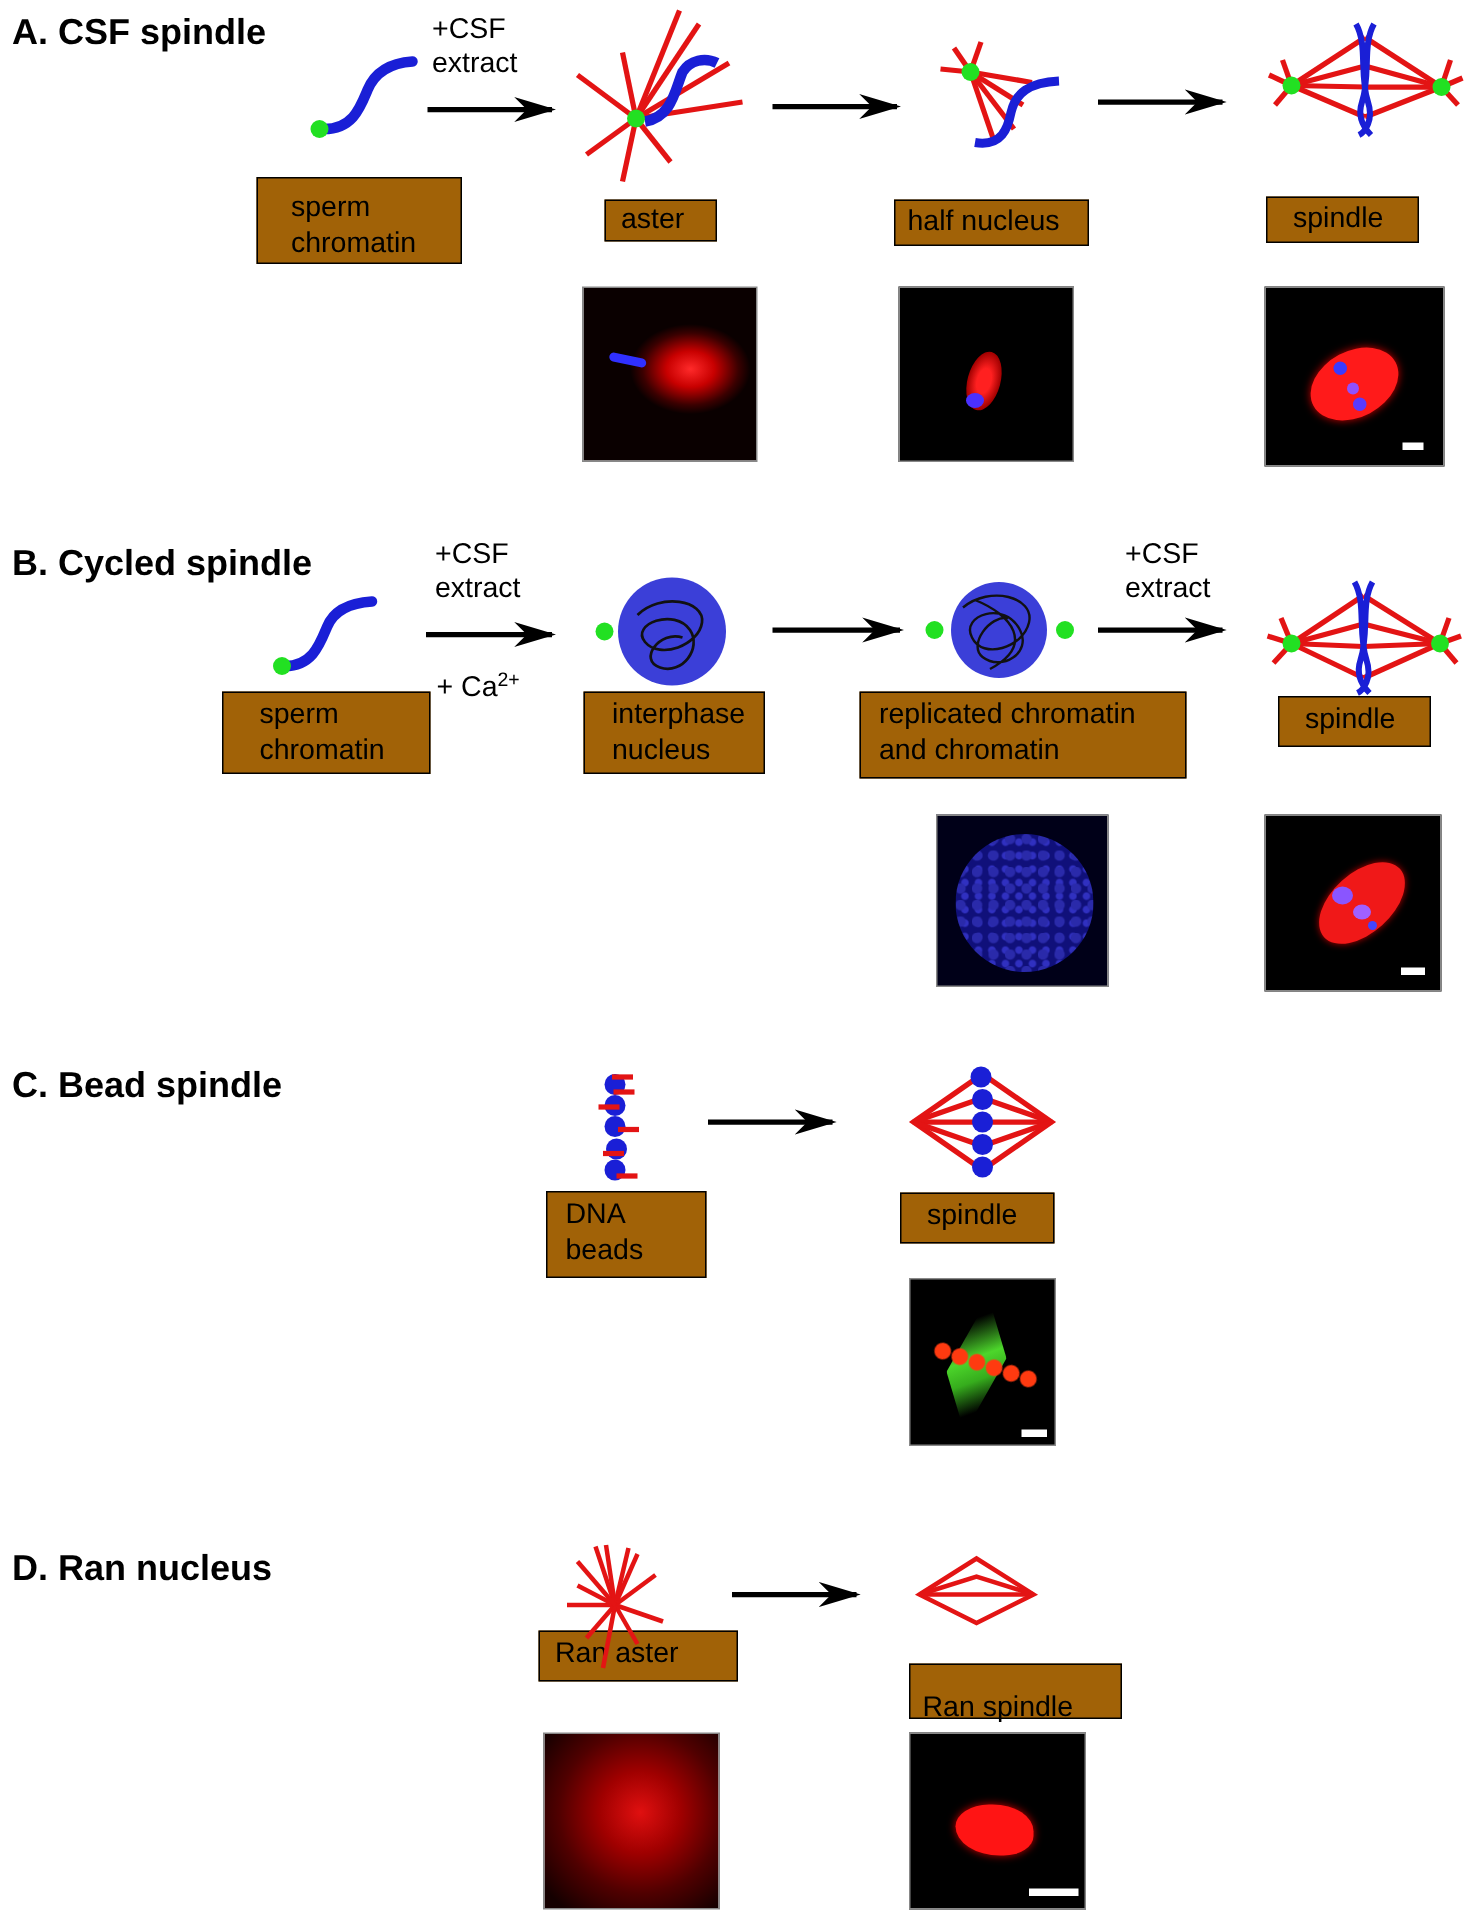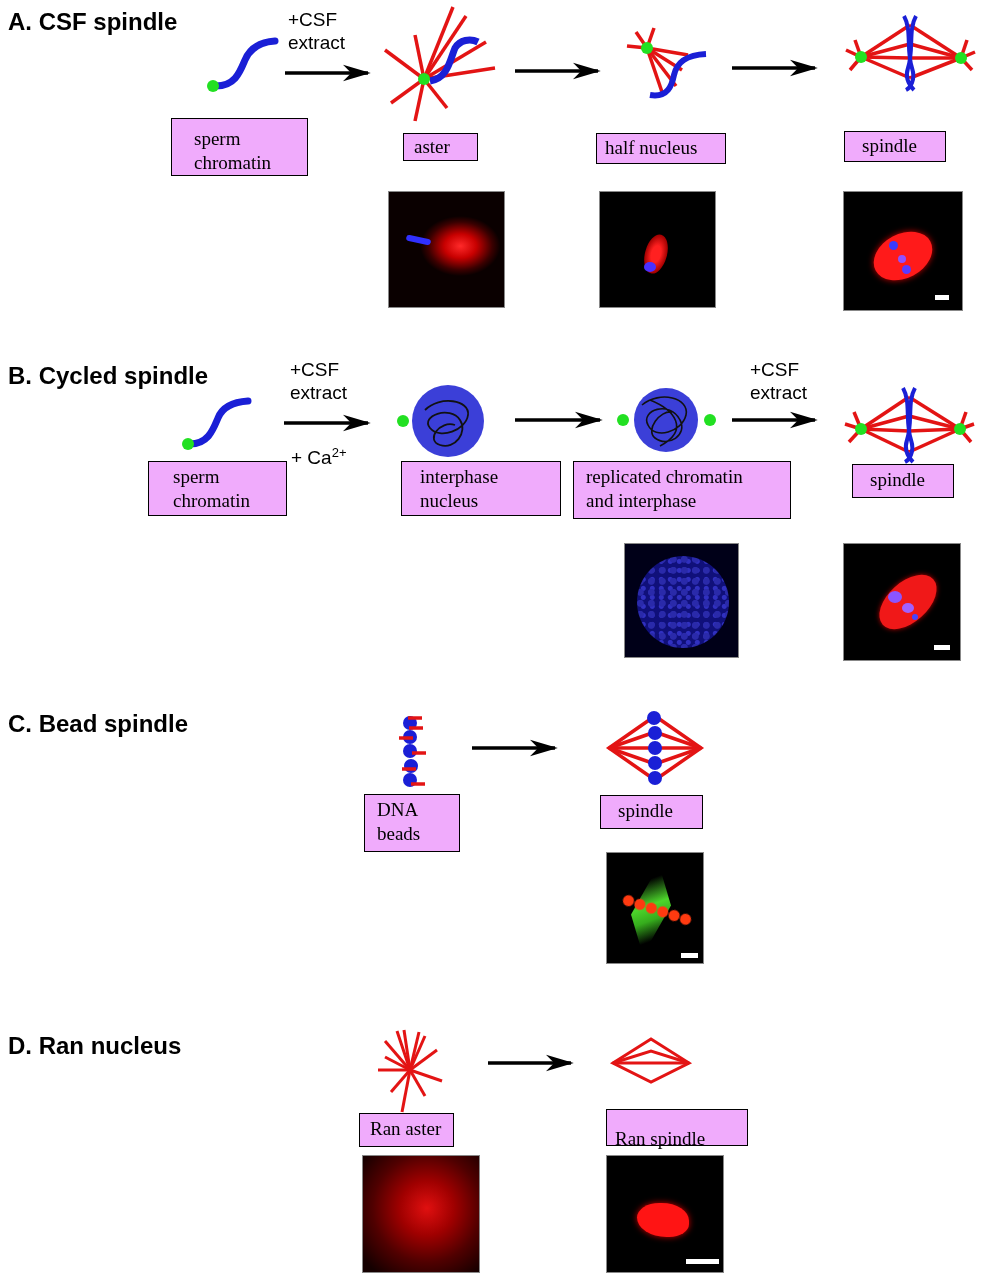--- a/index.html
+++ b/index.html
@@ -2,21 +2,21 @@
 <html><head>
 <meta charset="utf-8">
 <style>
   html, body { margin: 0; padding: 0; background: #ffffff; }
   body { width: 988px; height: 1280px; position: relative; overflow: hidden;
          font-family: "Liberation Sans", sans-serif; color: #000; }
   .abs { position: absolute; }
   .title { font-weight: bold; font-size: 24px; white-space: nowrap; }
   .lbl { font-size: 19px; line-height: 23px; white-space: nowrap; }
   .box { position: absolute; border: 1.5px solid #000; box-sizing: border-box;
-         font-size: 19px; line-height: 24px; background: #f0abfc; white-space: nowrap; font-family: Liberation Serif, serif; }
+         font-size: 19px; line-height: 24px; background: #a16207; white-space: nowrap; }
   .micro { position: absolute; background: #000; overflow: hidden; border: 1px solid #888; box-sizing: border-box; }
   .scalebar { position: absolute; background: #fff; height: 5px; }
   svg.ov { position: absolute; left: 0; top: 0; overflow: visible; }
   sup { font-size: 13px; }
 </style>
 </head>
 <body>
 
 <div class="abs title" style="left:8px;top:8px;">A.  CSF spindle</div>
 
@@ -57,56 +57,56 @@
 <div class="abs lbl" style="left:291px;top:441px;"><span>+ Ca</span><sup>2+</sup></div>
 <div class="abs lbl" style="left:750px;top:358px;">
   <div>+CSF</div>
   <div>extract</div>
 </div>
 
 <div class="box" style="left:148px;top:461px;width:139px;height:55px;padding:3px 0 0 24px;">
   <div>sperm</div>
   <div>chromatin</div>
 </div>
-<div class="box" style="left:389px;top:461px;width:160px;height:55px;padding:3px 0 0 18px;margin-left:12px;">
+<div class="box" style="left:389px;top:461px;width:121px;height:55px;padding:3px 0 0 18px;">
   <div>interphase</div>
   <div>nucleus</div>
 </div>
 <div class="box" style="left:573px;top:461px;width:218px;height:58px;padding:3px 0 0 12px;">
   <div>replicated chromatin</div>
-  <div>and interphase</div>
+  <div>and chromatin</div>
 </div>
 <div class="box" style="left:852px;top:464px;width:102px;height:34px;padding:3px 0 0 17px;">spindle</div>
 
 <div class="micro" style="left:624px;top:543px;width:115px;height:115px;background:#000018;">
   <div class="abs" style="left:12px;top:12px;width:92px;height:92px;border-radius:50%;background:radial-gradient(circle at 30% 30%, #2a2aaa 0 3px, transparent 4px) 0 0/11px 11px, radial-gradient(circle at 70% 60%, #3030c0 0 2px, transparent 3px) 0 0/9px 9px, #10107a;"></div>
 </div>
 <div class="micro" style="left:843px;top:543px;width:118px;height:118px;">
   <div class="abs" style="left:30px;top:38px;width:68px;height:40px;background:#f01818;border-radius:50%;transform:rotate(-42deg);box-shadow:0 0 5px #b00;"></div>
   <div class="abs" style="left:44px;top:47px;width:14px;height:12px;background:#8a55ff;border-radius:50%;"></div>
   <div class="abs" style="left:58px;top:59px;width:12px;height:10px;background:#a060ff;border-radius:50%;"></div>
   <div class="abs" style="left:68px;top:70px;width:6px;height:6px;background:#4444ff;border-radius:50%;"></div>
   <div class="scalebar" style="left:90px;top:101px;width:16px;"></div>
 </div>
 
 <div class="abs title" style="left:8px;top:710px;">C.  Bead spindle</div>
-<div class="box" style="left:364px;top:794px;width:96px;height:58px;padding:3px 0 0 12px;">
+<div class="box" style="left:364px;top:794px;width:107px;height:58px;padding:3px 0 0 12px;">
   <div>DNA</div>
   <div>beads</div>
 </div>
 <div class="box" style="left:600px;top:795px;width:103px;height:34px;padding:3px 0 0 17px;">spindle</div>
 
 <div class="micro" style="left:606px;top:852px;width:98px;height:112px;">
   <div class="abs" style="left:24px;top:12px;width:40px;height:90px;background:linear-gradient(160deg, transparent 20%, #55ee30 45%, #3cc020 60%, transparent 80%);clip-path:polygon(70% 0, 100% 45%, 30% 100%, 0 55%);opacity:0.9;"></div>
   <div class="abs" style="left:14px;top:48px;width:72px;height:18px;transform:rotate(18deg);background:radial-gradient(circle, #ff3a10 0 5px, transparent 6px) 0 0/12px 18px;"></div>
   <div class="scalebar" style="left:74px;top:100px;width:17px;"></div>
 </div>
 
 <div class="abs title" style="left:8px;top:1032px;">D.  Ran nucleus</div>
-<div class="box" style="left:359px;top:1113px;width:95px;height:34px;padding:3px 0 0 10px;">Ran aster</div>
+<div class="box" style="left:359px;top:1087px;width:133px;height:34px;padding:3px 0 0 10px;">Ran aster</div>
 <div class="box" style="left:606px;top:1109px;width:142px;height:37px;padding:17px 0 0 8px;">Ran spindle</div>
 
 <div class="micro" style="left:362px;top:1155px;width:118px;height:118px;background:radial-gradient(circle at 55% 45%, #e01010 0%, #a00000 30%, #500000 60%, #150000 90%);"></div>
 <div class="micro" style="left:606px;top:1155px;width:118px;height:118px;">
   <div class="abs" style="left:30px;top:47px;width:52px;height:34px;background:#ff1414;border-radius:45% 55% 40% 60%;box-shadow:0 0 6px #c00;"></div>
   <div class="scalebar" style="left:79px;top:103px;width:33px;"></div>
 </div>
 
 <svg class="ov" width="988" height="1280">
   <defs>

